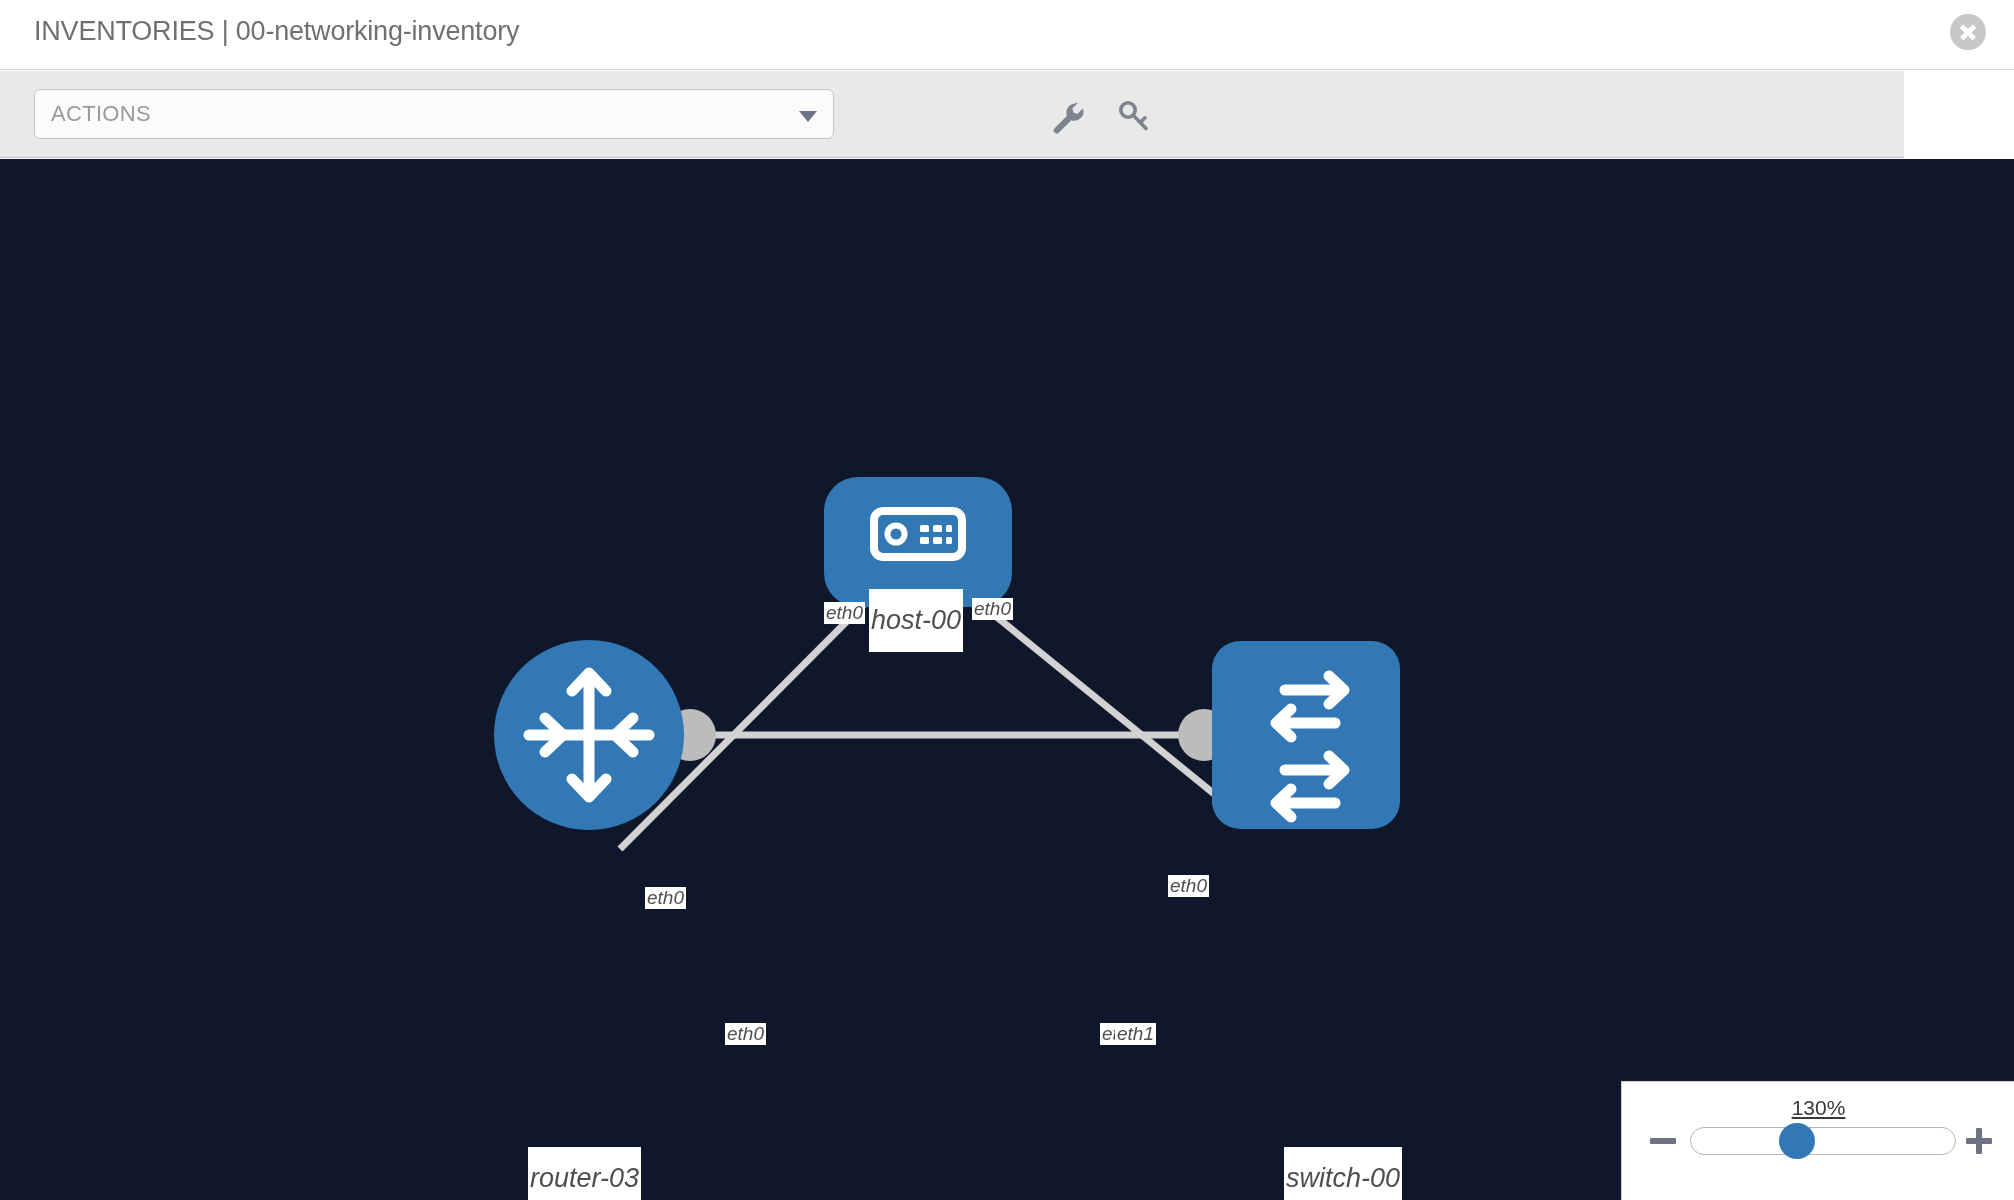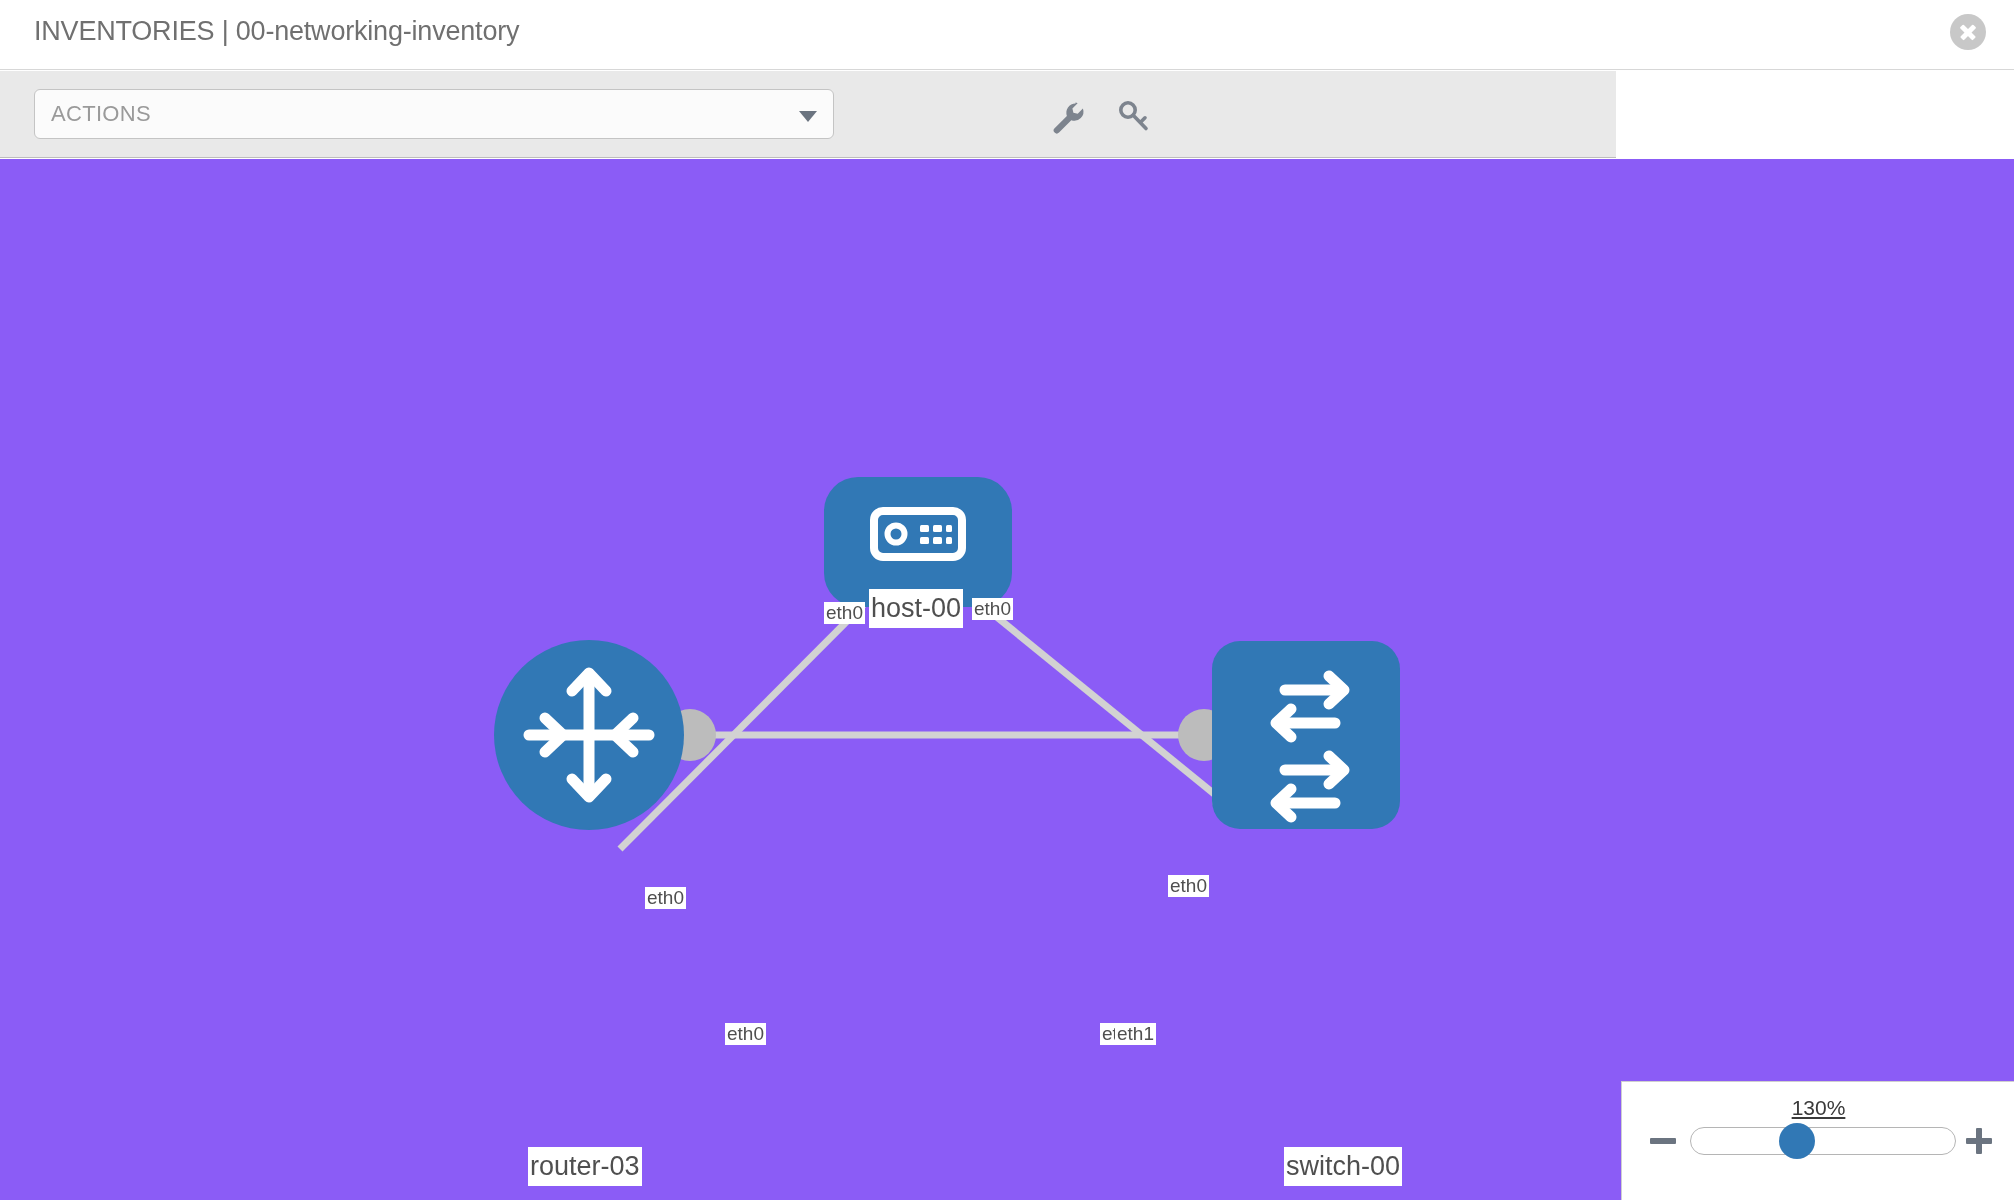--- a/index.html
+++ b/index.html
@@ -60,21 +60,21 @@
     background: #ffffff;
     border-radius: 1px;
   }
   .close-btn .x-bar.a { transform: rotate(45deg); }
   .close-btn .x-bar.b { transform: rotate(-45deg); }
 
   
   .toolbar {
     position: absolute;
     left: 0; top: 71px;
-    width: 1616px;
+    width: 1904px;
     height: 87px;
     background: #e9e9e9;
     border-bottom: 1px solid #bdbdbd;
   }
 
   .select-box {
     position: absolute;
     background: #fbfbfb;
     border: 1px solid #c4c4c4;
     border-radius: 6px;
@@ -114,39 +114,40 @@
   }
   #wrench-icon { left: 1046px; }
   #key-icon    { left: 1114px; }
 
   
   .canvas {
     position: absolute;
     left: 0; top: 159px;
     width: 2014px;
     height: 1041px;
-    background: #8b5cf6;
+    background: #0f172a;
     overflow: hidden;
+    font-style: italic;
   }
 
   .topology-svg {
     position: absolute;
     left: 0; top: 0;
     width: 2014px;
     height: 1041px;
   }
 
   
   .node-label {
     position: absolute;
     font-size: 27px;
     color: #4f4f4f;
     background: #ffffff;
     white-space: nowrap;
-    padding: 4px 2px;
+    padding: 16px 2px;
     line-height: 1.15;
   }
 
   .iface-label {
     position: absolute;
     font-size: 19px;
     color: #4f4f4f;
     background: #ffffff;
     white-space: nowrap;
     padding: 0 2px;

